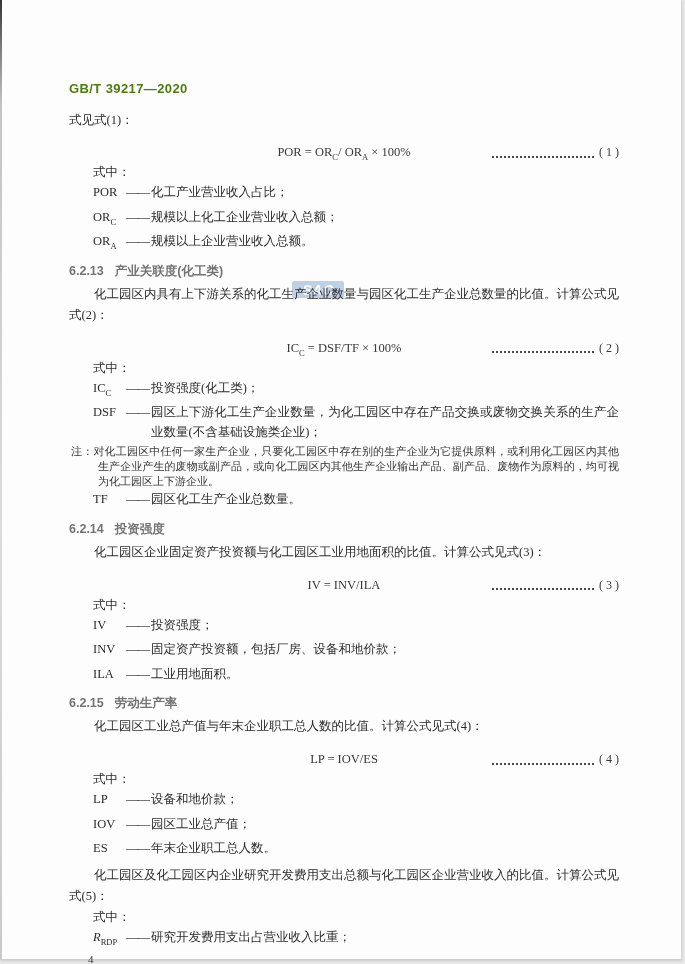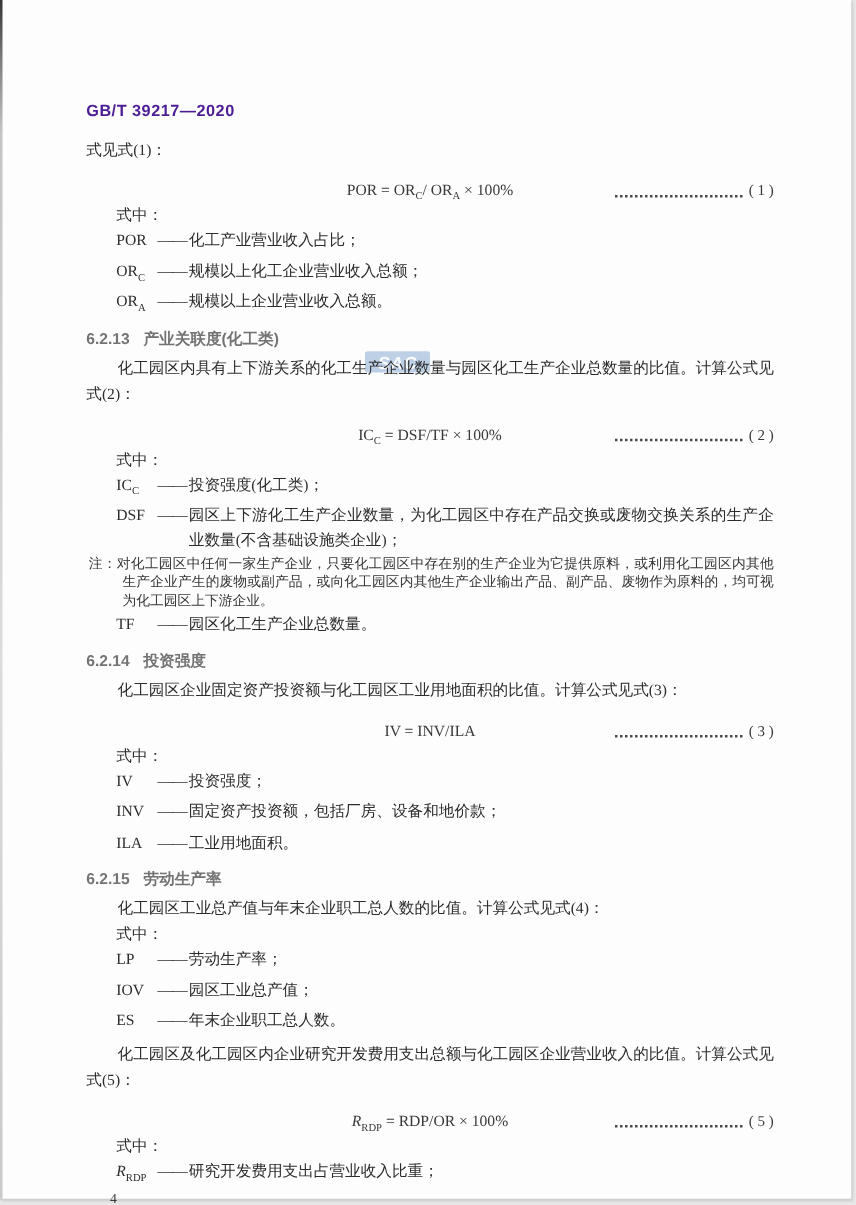--- a/index.html
+++ b/index.html
@@ -23,21 +23,21 @@
   }
   .page-content {
     position: absolute; left: 0; top: 0;
     padding: 82px 62px 0 69px;
     width: 550px;
     color: #2c2c2c;
   }
   .doc-header {
     font-family: "Liberation Sans", "DejaVu Sans", sans-serif;
     font-weight: bold; font-size: 13px; line-height: 14px;
-    letter-spacing: .4px; color: #4c1d95;
+    letter-spacing: .4px; color: #4d7c0f;
   }
   .lead-line { margin-top: 14px; font-size: 12.5px; line-height: 20px; }
   .para {
     margin-top: 2px;
     font-size: 12.5px; line-height: 21px;
     text-indent: 25px; text-align: justify;
   }
   .formula-row {
     position: relative; margin-top: 12px;
     height: 20px; line-height: 20px;
@@ -200,48 +200,48 @@
       <span class="t-sym"><span>ILA</span><sub></sub></span>
       <span class="t-dash">——</span>
       <span class="t-text">工业用地面积。</span>
     </div>
 
     <div class="sec-heading">
       <span class="sec-num">6.2.15</span><span>劳动生产率</span>
     </div>
     <div class="para">化工园区工业总产值与年末企业职工总人数的比值。计算公式见式(4)：</div>
 
+    <div class="formula-row">
+      <span class="f-center"><span>LP = IOV/ES</span></span>
+      <span class="f-right">
+          <span class="leader"></span>
+          <span class="f-num">( 4 )</span>
+        </span>
+    </div>
 
     <div class="where-label">式中：</div>
 
     <div class="term-row">
       <span class="t-sym"><span>LP</span><sub></sub></span>
       <span class="t-dash">——</span>
-      <span class="t-text">劳动生产率；</span>
+      <span class="t-text">设备和地价款；</span>
     </div>
     <div class="term-row">
       <span class="t-sym"><span>IOV</span><sub></sub></span>
       <span class="t-dash">——</span>
       <span class="t-text">园区工业总产值；</span>
     </div>
     <div class="term-row">
       <span class="t-sym"><span>ES</span><sub></sub></span>
       <span class="t-dash">——</span>
       <span class="t-text">年末企业职工总人数。</span>
     </div>
 
     <div class="para">化工园区及化工园区内企业研究开发费用支出总额与化工园区企业营业收入的比值。计算公式见式(5)：</div>
 
-    <div class="formula-row">
-      <span class="f-center"><span class="it">R</span><sub>RDP</sub><span> = RDP/OR × 100%</span></span>
-      <span class="f-right">
-          <span class="leader"></span>
-          <span class="f-num">( 5 )</span>
-        </span>
-    </div>
 
     <div class="where-label">式中：</div>
 
     <div class="term-row">
       <span class="t-sym"><span class="it">R</span><sub>RDP</sub></span>
       <span class="t-dash">——</span>
       <span class="t-text">研究开发费用支出占营业收入比重；</span>
     </div>
 
     <div class="page-number">4</div>

